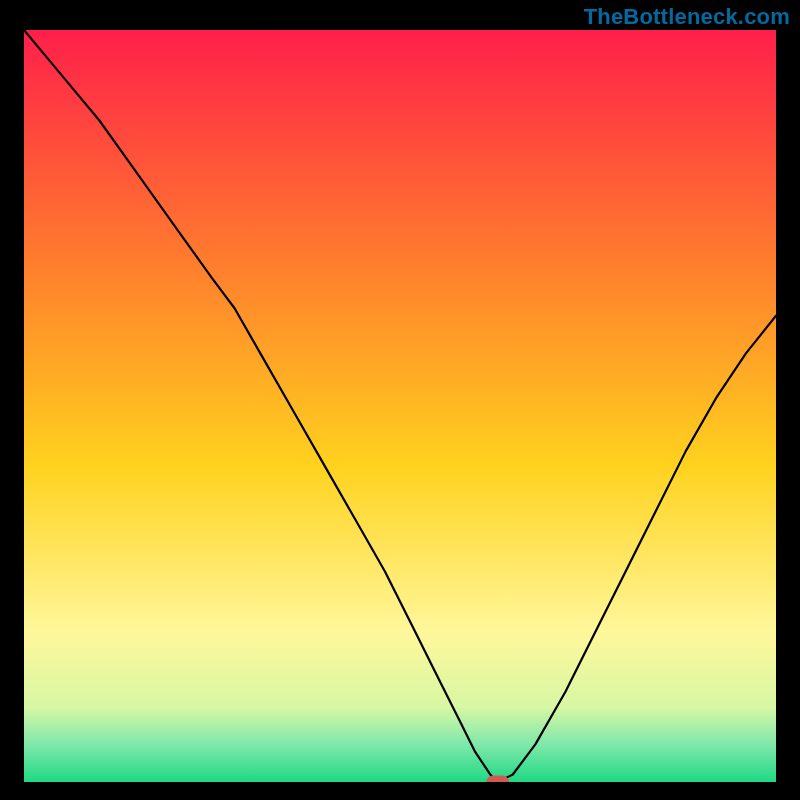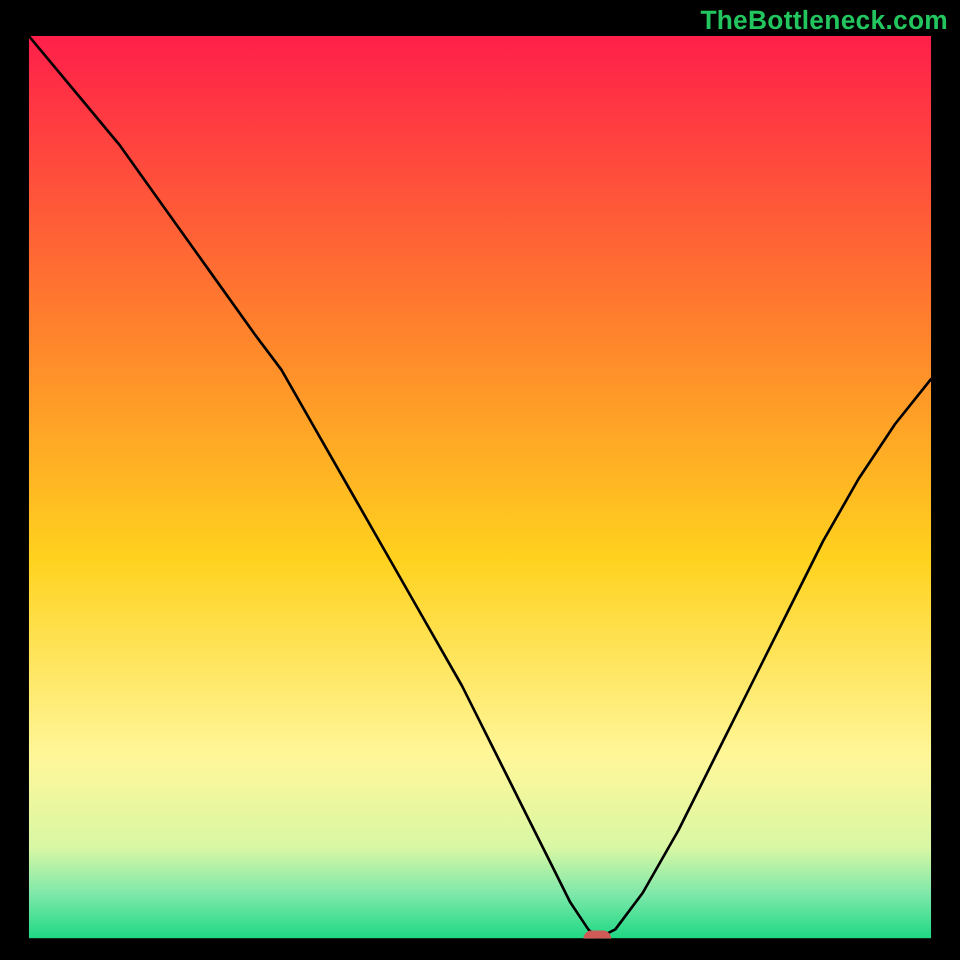--- a/index.html
+++ b/index.html
@@ -14,21 +14,21 @@
   .frame {
     position: relative;
     width: 800px;
     height: 800px;
     background: #000;
   }
   .watermark {
     position: absolute;
     top: 4px;
     right: 10px;
-    color: #22c55e;
+    color: #0369a1;
     font-size: 22px;
     font-weight: 600;
     letter-spacing: 0.2px;
     z-index: 5;
     user-select: none;
   }
   .plot-wrap {
     position: absolute;
     left: 24px;
     top: 30px;

